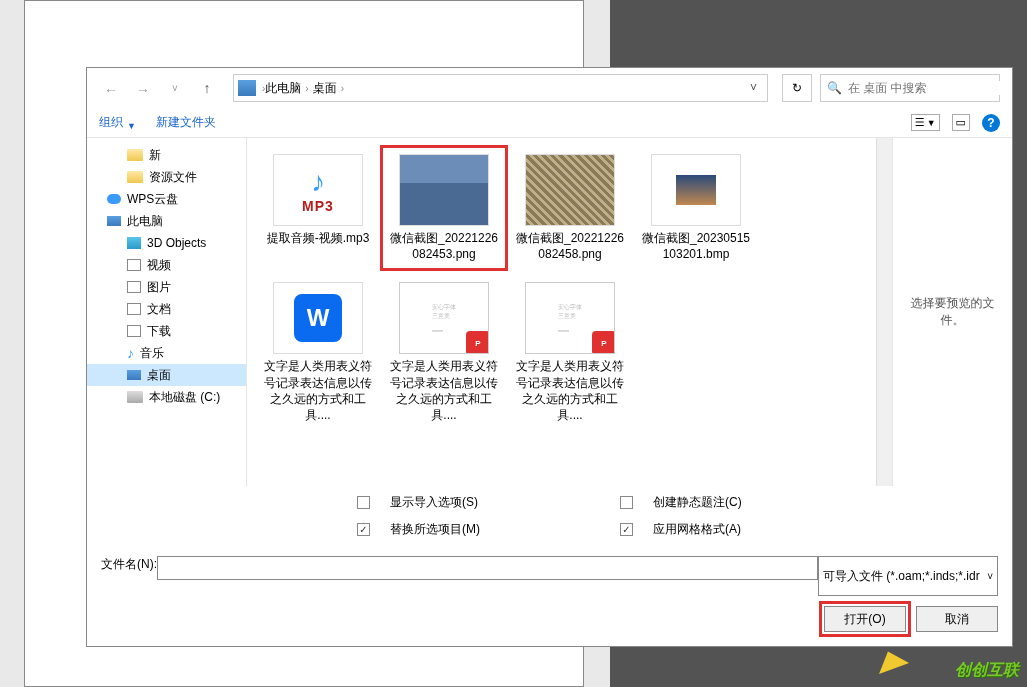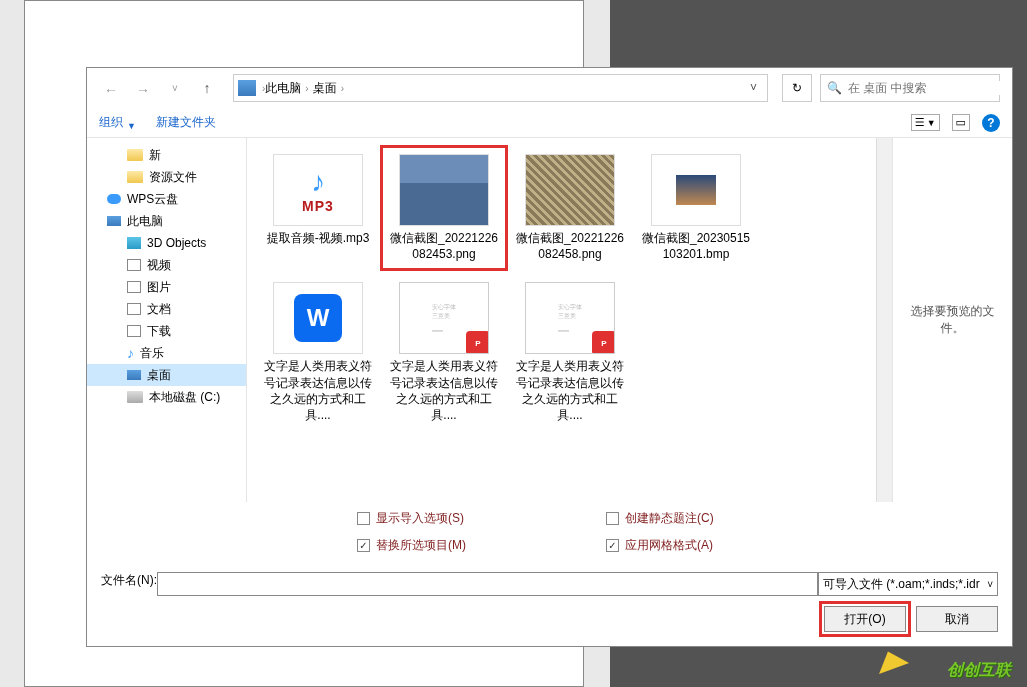--- a/index.html
+++ b/index.html
@@ -67,34 +67,34 @@
     .wps-thumb { display:flex;align-items:center;justify-content:center;}
     .wps-box { width:48px;height:48px;background:#0a6af0;border-radius:8px;display:flex;align-items:center;justify-content:center;color:#fff;font-size:24px;font-weight:bold;}
     .pdf-thumb { background:#fff;border:1px solid #ccc;position:relative; font-size:6px; padding:6px; text-align:left; overflow:hidden; color:#bbb;}
     .pdf-badge { position:absolute; bottom:-2px; right:-2px; width:24px;height:24px;background:#e03030;border-radius:4px;color:#fff;font-size:8px;display:flex;align-items:center;justify-content:center;font-weight:bold;}
     
     .preview-pane { width: 120px; border-left: 1px solid #e5e5e5; display: flex; align-items: center; justify-content: center; font-size: 12px; color: #555; padding: 8px; text-align: center; }
     .vscroll { width: 16px; background:#f0f0f0; border-left:1px solid #ddd;}
     
     .options-row { padding: 8px 12px 8px 270px; display: flex; gap: 140px; font-size: 12px; }
     .opt-col { display: flex; flex-direction: column; gap: 10px; }
-    .opt-item { display: flex; align-items: center; gap: 6px; color: #7f1d1d; }
+    .opt-item { display: flex; align-items: center; gap: 20px; color: #000000; }
     .checkbox { width: 13px; height: 13px; border: 1px solid #888; display: inline-flex; align-items: center; justify-content: center; background:#fff;}
     .checkbox.checked::after { content: "✓"; font-size: 10px; color: #333; }
     
     .bottom-row { display: flex; align-items: flex-start; padding: 10px 14px; }
     .filename-label { font-size: 12px; }
     .filename-input { flex: 1; height: 24px; border: 1px solid #888; padding: 0 6px; font-size: 12px; }
-    .filetype-sel { width: 180px; height: 24px; border: 1px solid #888; padding: 0 4px; display: flex; align-items: center; justify-content: space-between; cursor: pointer; font-size: 12px; white-space:nowrap; overflow:hidden;}
+    .filetype-sel { width: 180px; height: 40px; border: 1px solid #888; padding: 0 4px; display: flex; align-items: center; justify-content: space-between; cursor: pointer; font-size: 12px; white-space:nowrap; overflow:hidden;}
     
     .btn-row { display: flex; justify-content: flex-end; padding: 0 14px 14px; gap: 10px; }
     .dlg-btn { width: 82px; height: 26px; border: 1px solid #888; background: #efefef; cursor: pointer; font-size: 12px; display: flex; align-items: center; justify-content: center; }
     .dlg-btn.primary { outline: 3px solid #e03030; outline-offset: 2px; }
     
-    .watermark { position:absolute; right:16px; bottom:6px; font-size:16px; font-weight:bold; font-style:italic; color:#78c828; text-shadow:1px 1px 0 #2a6a0a; pointer-events:none;}
+    .watermark { position:absolute; right:8px; bottom:6px; font-size:16px; font-weight:bold; font-style:italic; color:#78c828; text-shadow:1px 1px 0 #2a6a0a; pointer-events:none;}
     .wm-arrow { position:absolute; right:120px; bottom:18px; width:0;height:0; border-left:16px solid transparent; border-right:16px solid transparent; border-bottom:18px solid #f0c830; transform:rotate(-20deg); pointer-events:none;}
   </style>
 </head>
 <body>
 
 <div class="backdrop">
   <div class="bg-left"></div>
   <div class="bg-right"></div>
 </div>
 

